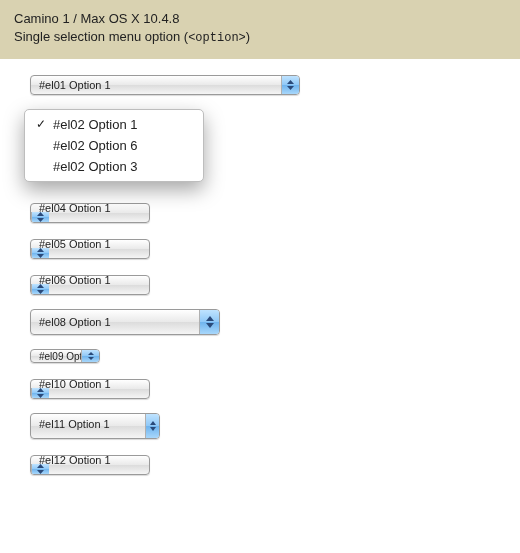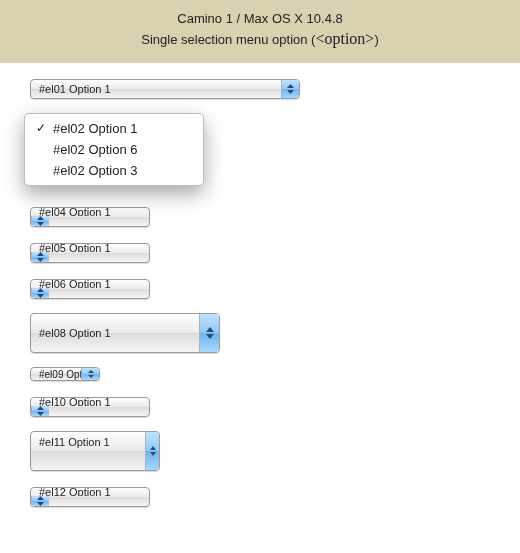--- a/index.html
+++ b/index.html
@@ -8,25 +8,24 @@
     width: 520px;
     font-family: "Lucida Grande", "Helvetica Neue", Arial, sans-serif;
     font-size: 12px;
     color: #222;
     background: #fff;
   }
   .header {
     background: #d9d2b1;
     padding: 10px 14px 12px;
     line-height: 1.4;
-    text-align: center;
   }
   .header-title { font-size: 13px; }
   .header-sub { font-size: 13px; }
-  .header-sub .mono { font-family: Liberation Serif, serif; font-size: 16px; }
+  .header-sub .mono { font-family: Liberation Mono, monospace; font-size: 12px; }
   .content { padding: 16px 0 30px 30px; position: relative; }
   .row { margin-bottom: 14px; position: relative; }
 
   
   .select {
     display: inline-flex;
     align-items: stretch;
     border: 1px solid #9a9a9a;
     border-radius: 4px;
     background: linear-gradient(#ffffff, #e9e9e9 50%, #dcdcdc 51%, #f5f5f5);
@@ -57,21 +56,21 @@
     justify-content: center;
     gap: 2px;
   }
   .select .stepper svg { display: block; }
 
   
   .w-xl { width: 270px; }
   .w-l  { width: 190px; }
   .w-m  { width: 120px; flex-direction: column; }
   .w-s  { width: 70px; }
-  .h-tall  { height: 40px; justify-content: center; }
+  .h-tall  { height: 26px; justify-content: center; }
   .h-tall .stepper { width: 20px; }
   .h-short { height: 14px; }
   .h-short .label { font-size: 10px; }
 
   
   .dropdown-panel {
     position: absolute;
     left: -6px;
     top: 0;
     width: 180px;

